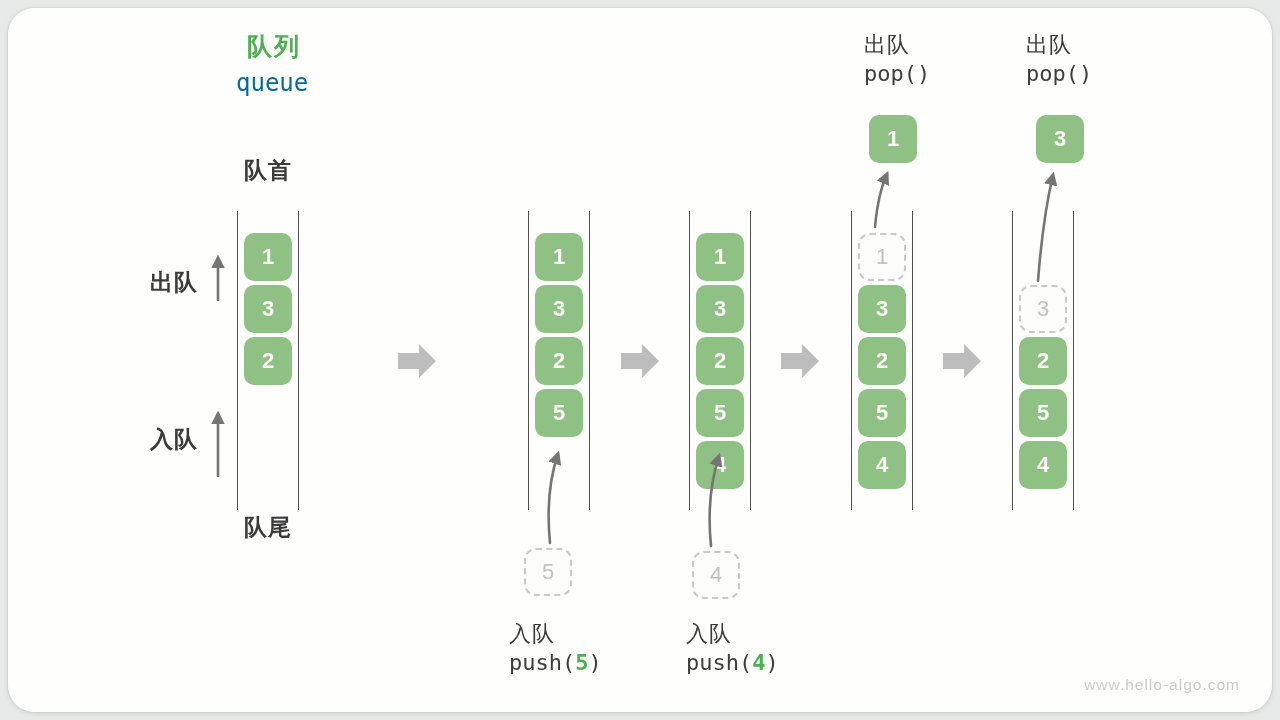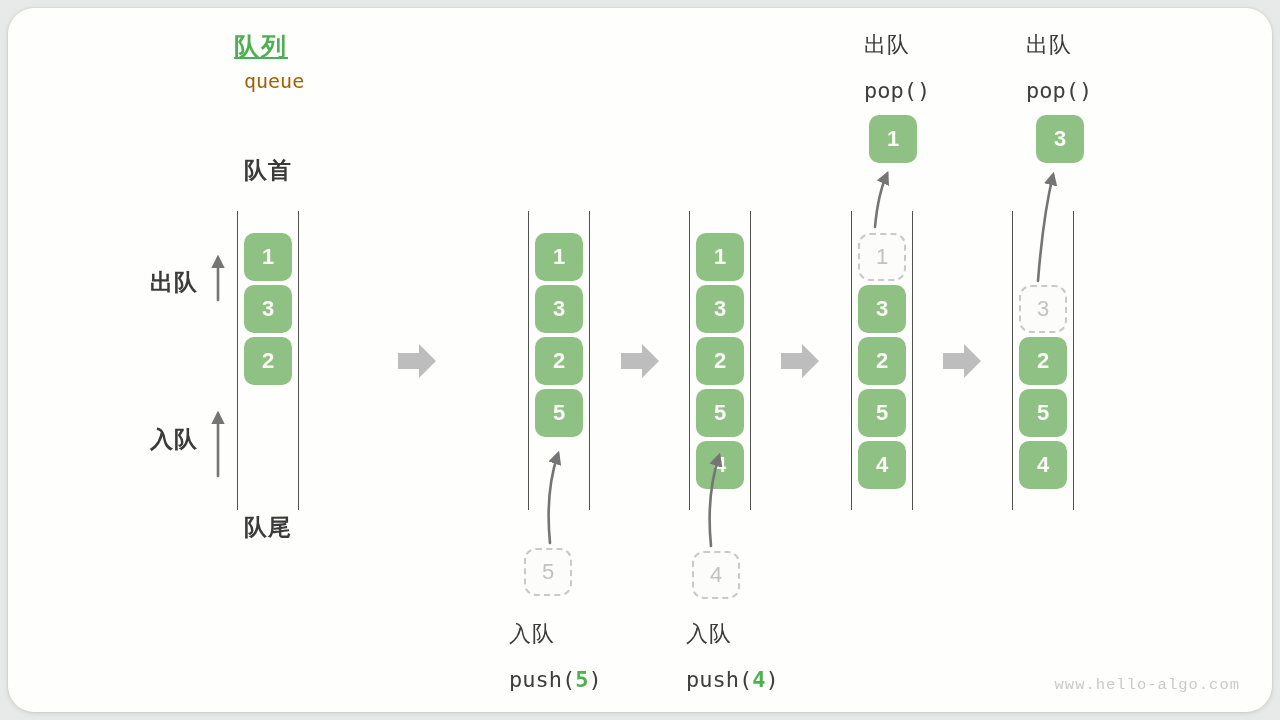--- a/index.html
+++ b/index.html
@@ -8,23 +8,23 @@
     position:relative; overflow:hidden;
     background:#E8EAE9;
     font-family:"Liberation Sans","DejaVu Sans",sans-serif;
     color:var(--label-dark,#3B3B3B);
   }
   .card {
     position:absolute; inset:8px; background:#FEFEFD; border-radius:26px;
     box-shadow:0 1px 5px rgba(0,0,0,.13), 0 0 0 1px rgba(0,0,0,.03);
   }
   .abs { position:absolute; }
-  .title-zh { left:234px; top:30px; font-size:25px; font-weight:bold; color:var(--accent-green,#4CAF50); letter-spacing:2px;text-decoration:underline; }
-  .title-en { left:236px; top:69px; font-size:20px; color:#a16207;
-              font-family:"DejaVu Sans Mono","Liberation Mono",monospace;margin-left:8px; }
+  .title-zh { left:247px; top:30px; font-size:25px; font-weight:bold; color:var(--accent-green,#4CAF50); letter-spacing:2px; }
+  .title-en { left:236px; top:69px; font-size:24px; color:#0369a1;
+              font-family:"DejaVu Sans Mono","Liberation Mono",monospace; }
   .zh-bold { font-size:23px; font-weight:bold; color:var(--label-dark,#3B3B3B); letter-spacing:1px; }
   .lbl-front { left:268px; top:155px; transform:translateX(-50%); }
   .lbl-rear  { left:268px; top:512px; transform:translateX(-50%); }
   .lbl-deq   { left:150px; top:267px; }
   .lbl-enq   { left:150px; top:424px; }
 
   #diagram { position:absolute; inset:0; }
   .channel {
     position:absolute; width:62px; height:299px;
     border-left:1.5px solid #505050; border-right:1.5px solid #505050;
@@ -36,28 +36,28 @@
   }
   .cell.solid { background:var(--cell-green,#8FC084); color:var(--cell-text,#FBFBF6); }
   .cell.ghost {
     background:#FCFCFA; border:2.5px dashed var(--ghost-border,#C9C9C9);
     color:var(--ghost-text,#C2C2C2); font-weight:normal; border-radius:12px;
   }
 
   .op-label { position:absolute; }
   .op-label .zh { font-size:22px; color:var(--label-dark,#3B3B3B); letter-spacing:1px; }
   .op-label .code {
-    margin-top:18px; font-size:22px; color:#3E3E3E;
+    margin-top:1px; font-size:22px; color:#3E3E3E;
     font-family:"DejaVu Sans Mono","Liberation Mono",monospace;
   }
   .op-label .code .arg { color:var(--accent-green,#4CAF50); font-weight:bold; }
 
   .watermark {
     right:40px; bottom:26px; font-size:15.5px; color:var(--watermark-gray,#CACACA);
-    font-family:Liberation Mono, monospace; letter-spacing:1px;
+    font-family:Liberation Sans, sans-serif; letter-spacing:1px;
   }
   svg.overlay { position:absolute; left:0; top:0; pointer-events:none; }
 </style>
 </head>
 <body style="--accent-green: #4CAF50; --cell-green: #8FC084; --cell-text: #FBFBF6; --label-dark: #3B3B3B; --ghost-border: #C9C9C9; --ghost-text: #C2C2C2; --block-arrow-gray: #BDBDBD; --thin-arrow-gray: #757575; --watermark-gray: #CACACA;">
 
 <div class="card"></div>
 
 <div class="abs title-zh">队列</div>
 <div class="abs title-en">queue</div>

